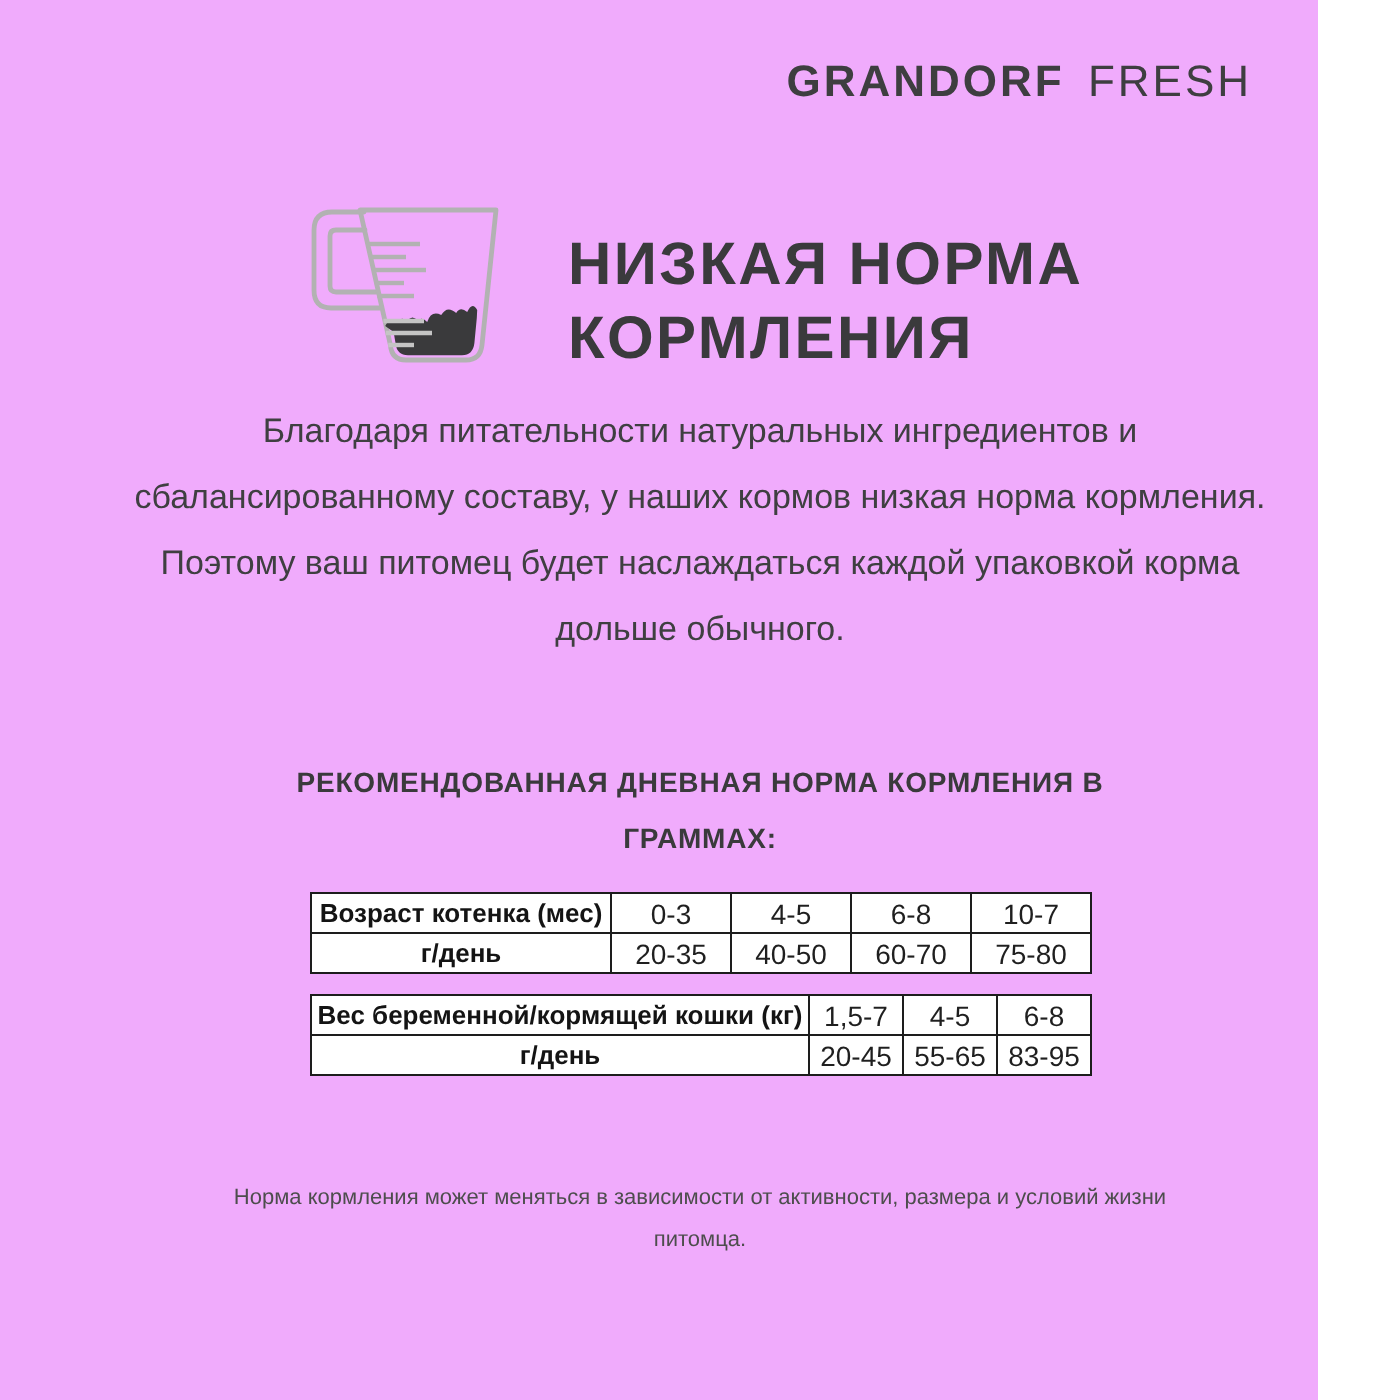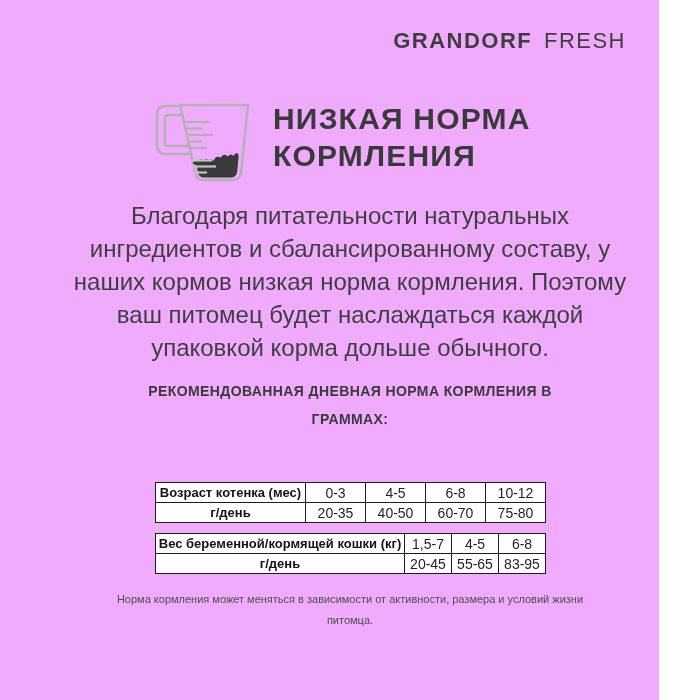--- a/index.html
+++ b/index.html
@@ -24,22 +24,22 @@
   }
   .logo-bold { font-weight: 700; }
   .logo-light { font-weight: 400; margin-left: 4px; }
 
   
   .hero {
     position: absolute;
     top: 100px;
     left: 152px;
     display: flex;
-    align-items: flex-start;
-    gap: 21px;
+    align-items: flex-end;
+    gap: 32px;
   }
   .cup-icon { display: block; }
   .hero-title {
     margin: 0;
     width: 310px;
     font-size: 30px;
     line-height: 37px;
     font-weight: 700;
     letter-spacing: 1.2px;
     color: #3a3a3c;
@@ -47,21 +47,21 @@
   }
 
   
   .intro {
     position: absolute;
     top: 199px;
     left: 62px;
     width: 576px;
     margin: 0;
     text-align: center;
-    font-size: 24px;
+    font-size: 17px;
     line-height: 33px;
     font-weight: 400;
     color: #3f3f41;
   }
 
   
   .tables-title {
     position: absolute;
     top: 377px;
     left: 115px;
@@ -72,21 +72,21 @@
     line-height: 28px;
     font-weight: 700;
     letter-spacing: 0.4px;
     color: #3a3a3c;
     text-transform: uppercase;
   }
 
   
   .tables-wrap {
     position: absolute;
-    top: 482px;
+    top: 446px;
     left: 155px;
     width: 390px;
   }
   .feed-table {
     border-collapse: collapse;
     table-layout: fixed;
     width: 390px;
     background: #ffffff;
   }
   .feed-table + .feed-table { margin-top: 10px; }
@@ -170,21 +170,21 @@
           <col style="width:60px">
           <col style="width:60px">
           <col style="width:60px">
       </colgroup>
       <tbody>
         <tr>
           <td class="lbl">Возраст котенка (мес)</td>
           <td>0-3</td>
           <td>4-5</td>
           <td>6-8</td>
-          <td>10-12</td>
+          <td>10-7</td>
         </tr>
         <tr>
           <td class="lbl">г/день</td>
           <td>20-35</td>
           <td>40-50</td>
           <td>60-70</td>
           <td>75-80</td>
         </tr>
       </tbody>
     </table>

